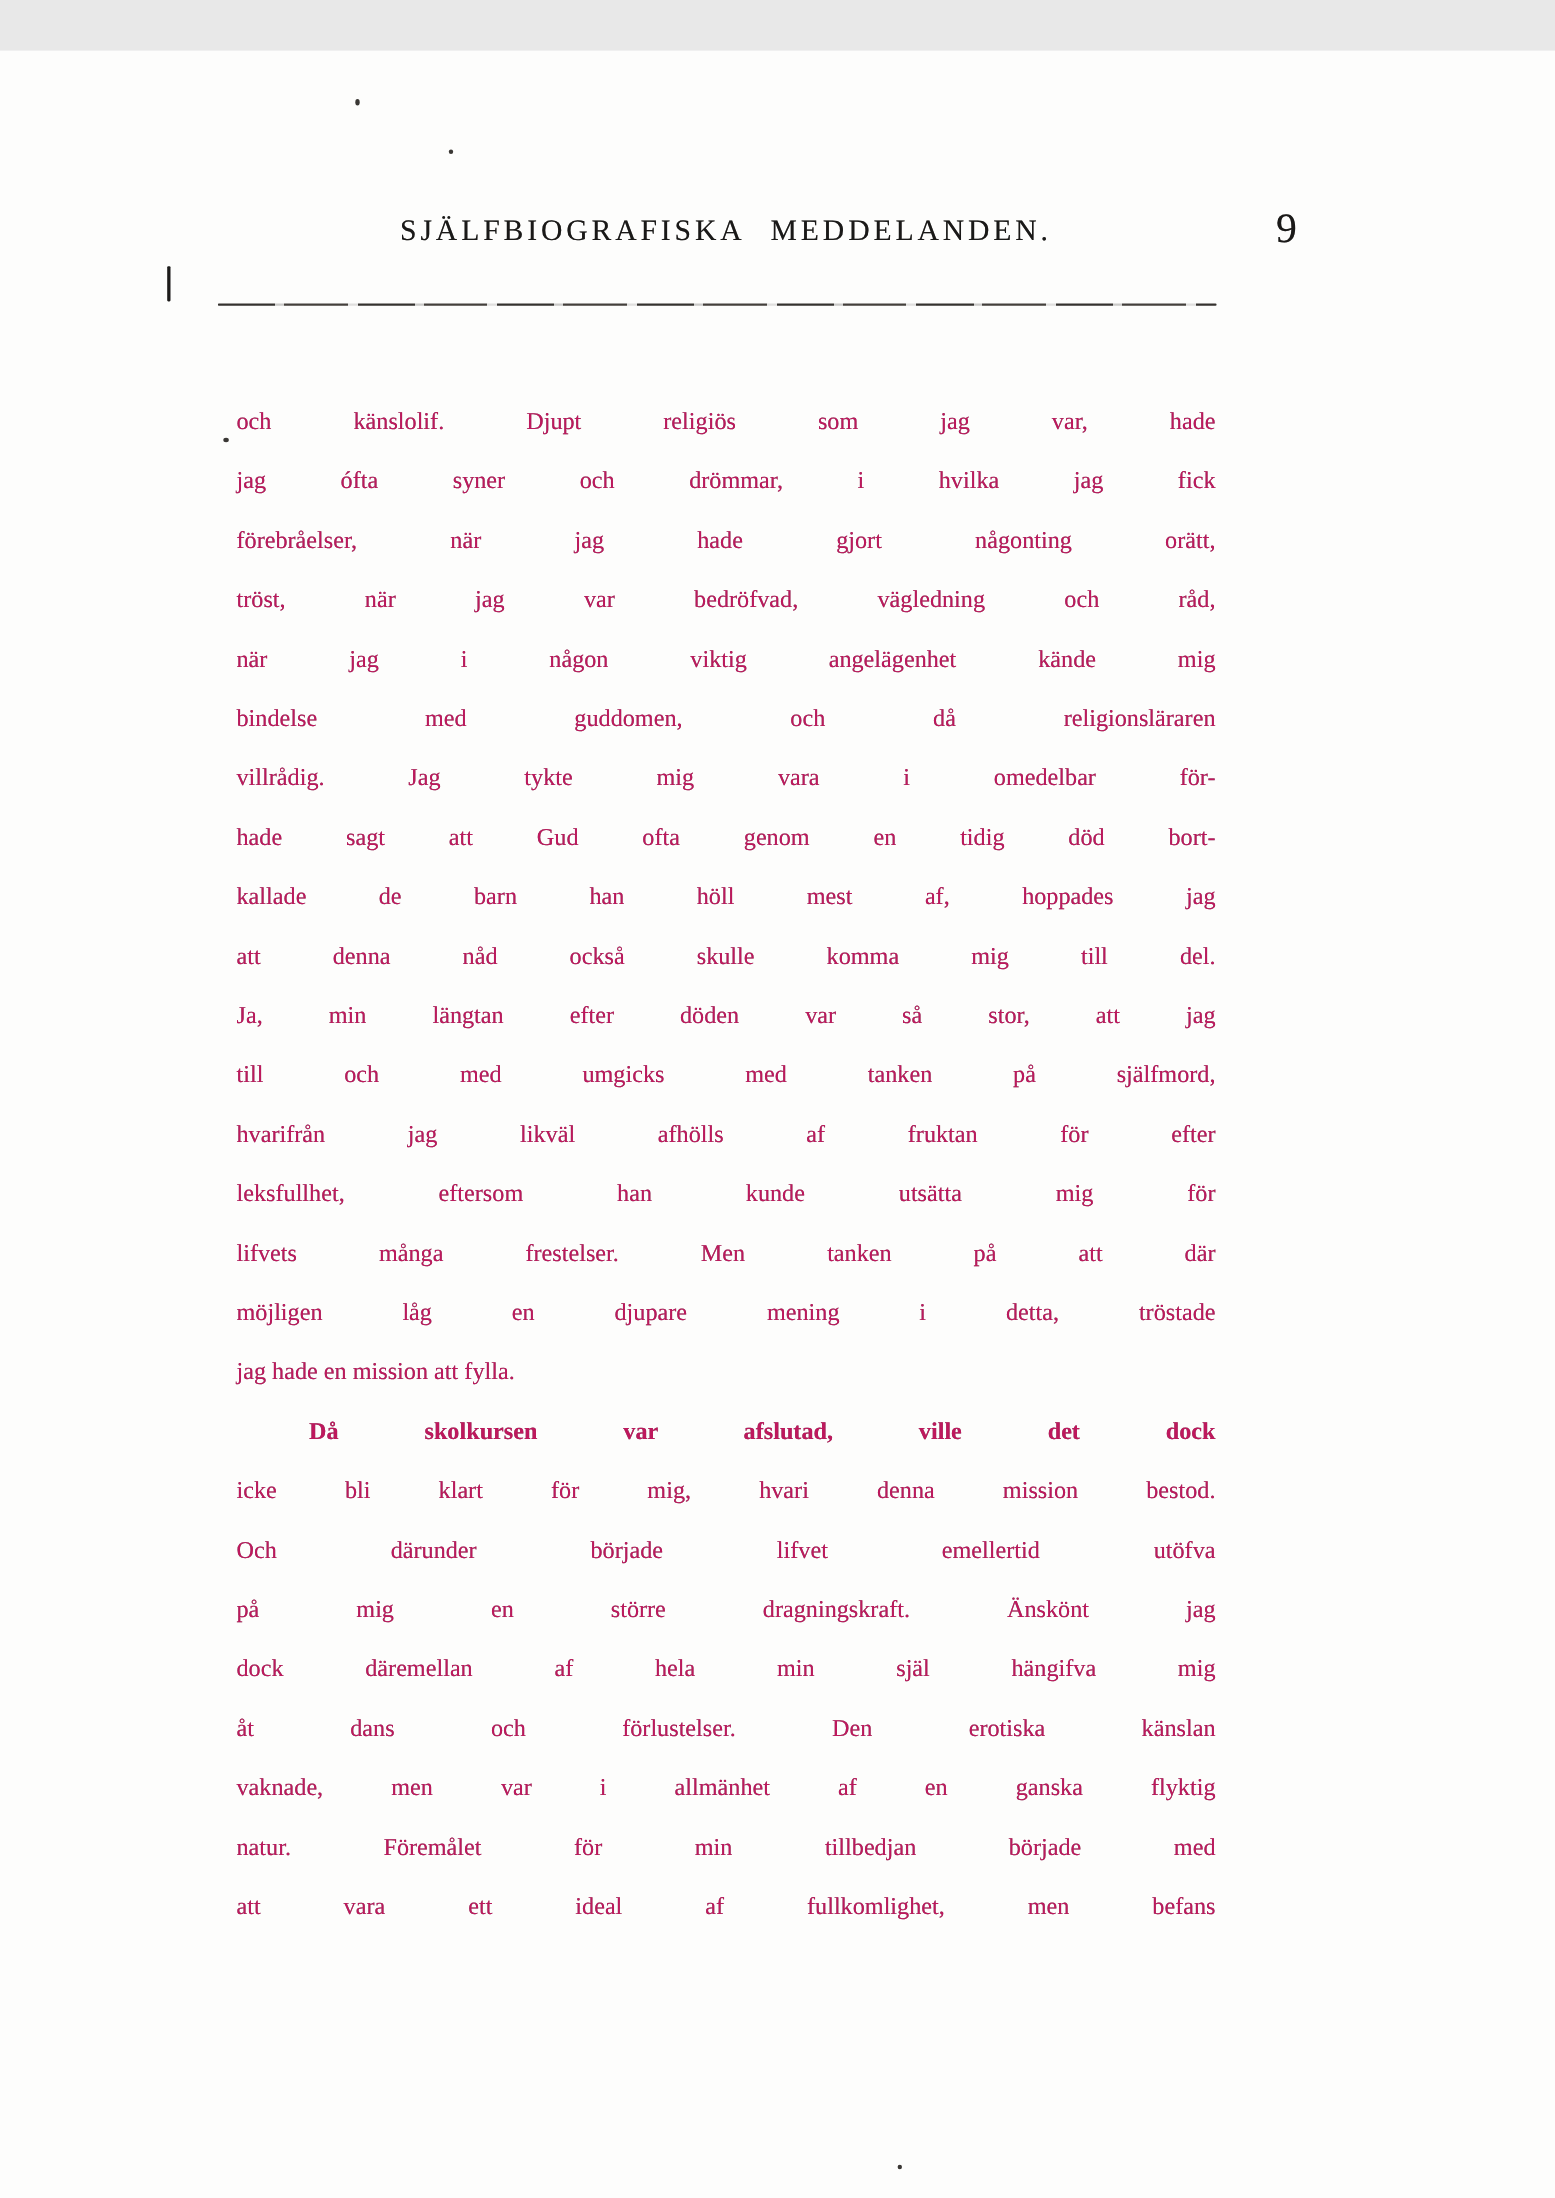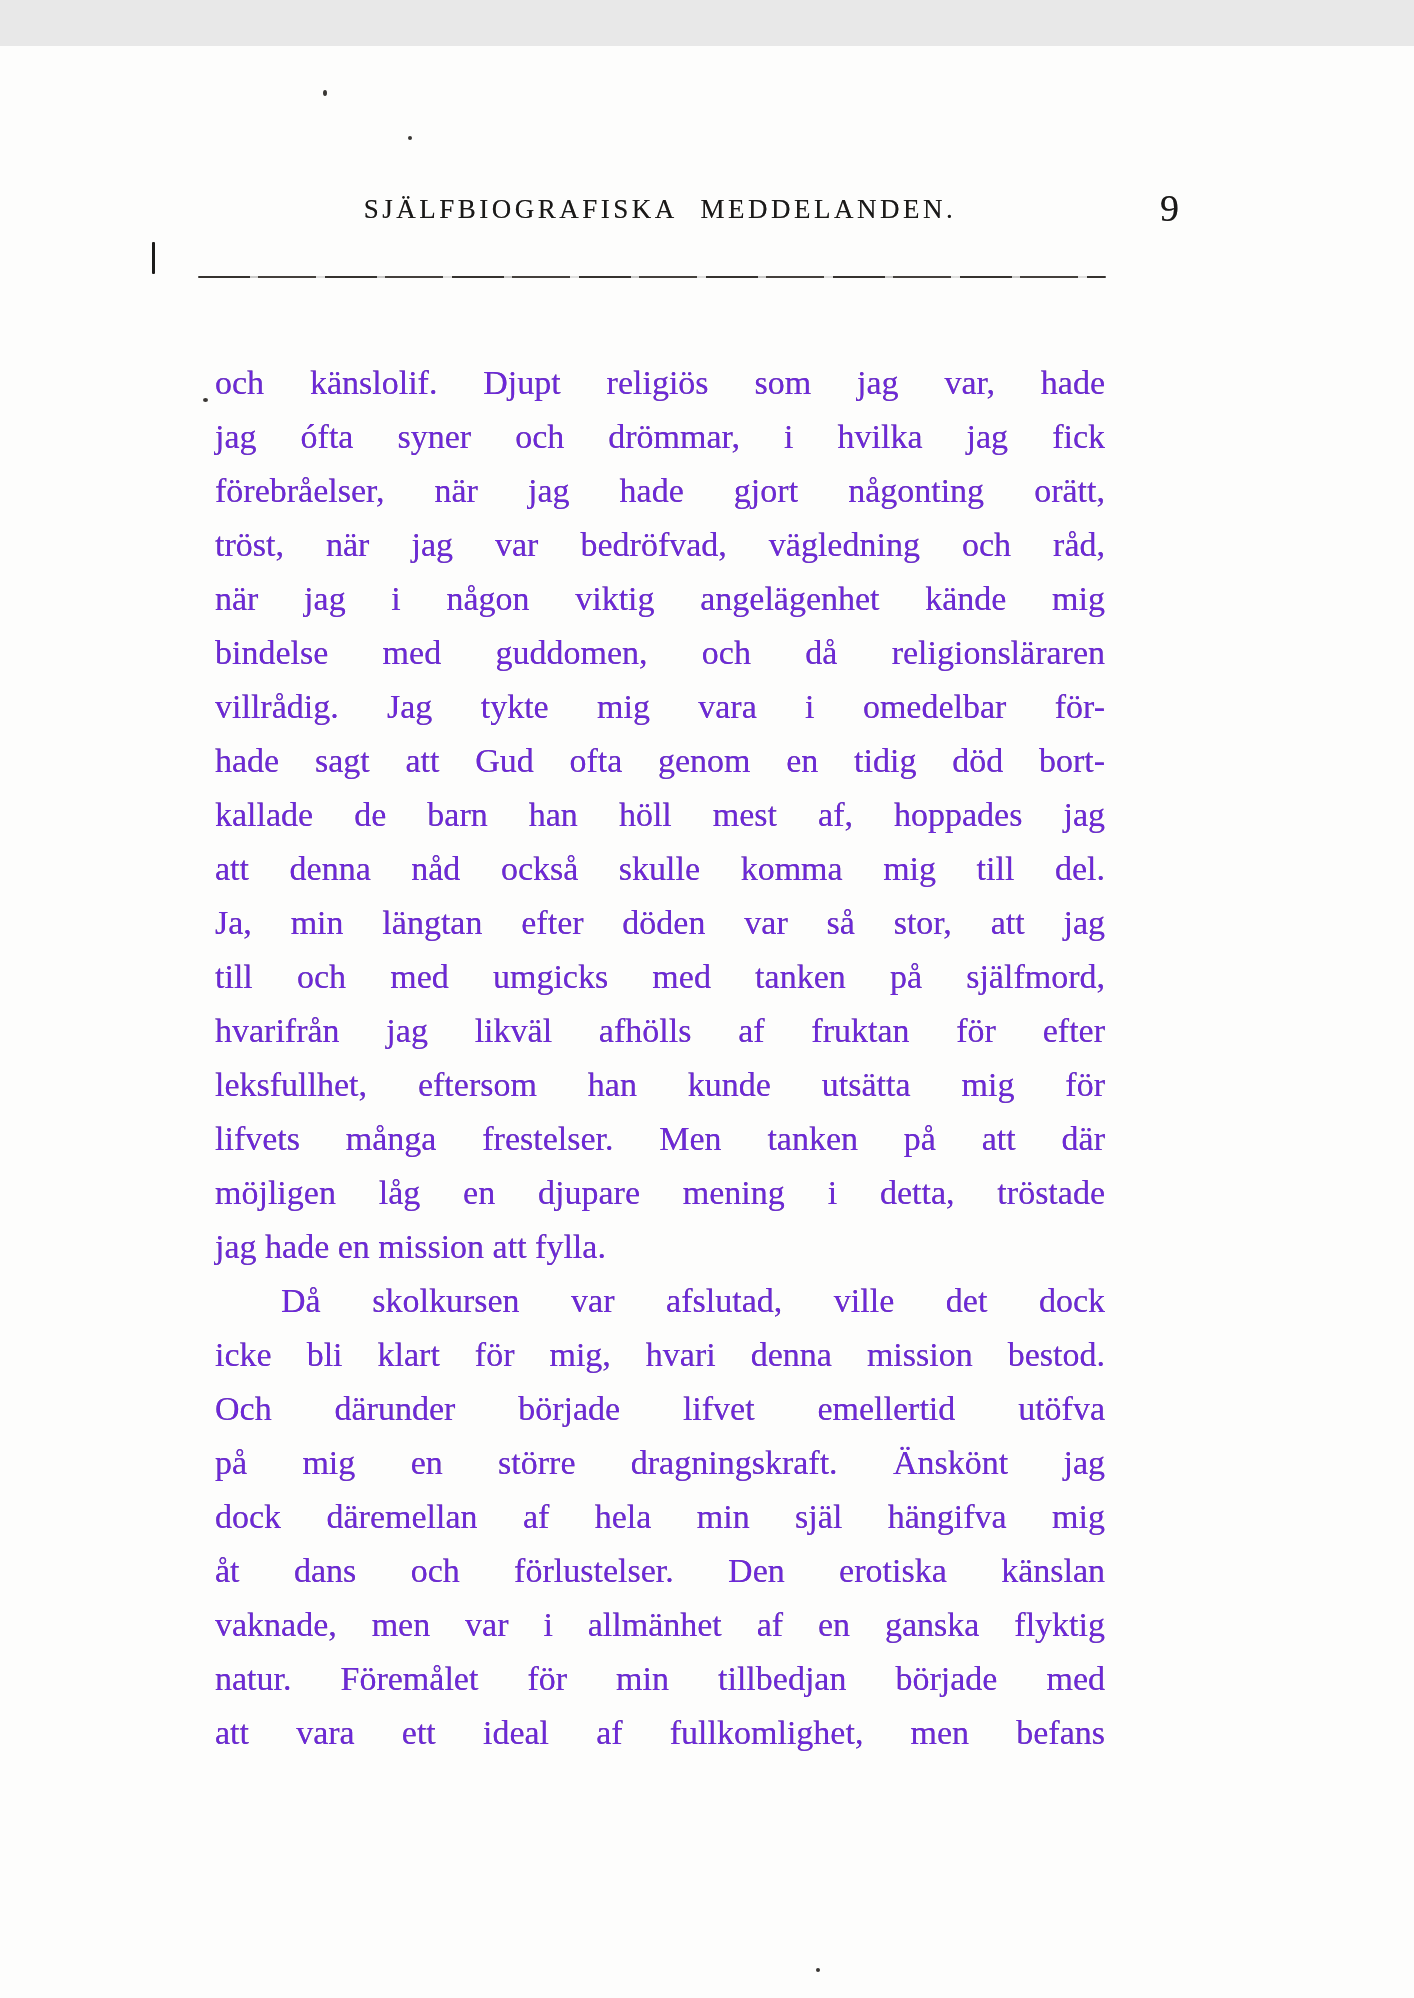--- a/index.html
+++ b/index.html
@@ -65,36 +65,37 @@
   .speck-b { top: 90px;  left: 408px; width: 4px; height: 4px; }
   .speck-c { top: 352px; left: 203px; width: 5px; height: 4px; }
   .speck-d { top: 1922px; left: 816px; width: 4px; height: 4px; }
   .body-block {
     position: absolute;
     top: 310px;
     left: 215px;
     width: 890px;
   }
   .line {
-    font-size: 34px;
+    font-size: 22px;
     line-height: 54px;
     height: 54px;
     white-space: normal;
     text-align: justify;
     text-align-last: justify;
     -moz-text-align-last: justify;
-    color: #6d28d9;
+    color: #be185d;
     text-shadow: 0 0 0.6px rgba(18,16,14,0.55);
   }
   .line.para-end {
     text-align-last: left;
     -moz-text-align-last: left;
   }
   .line.indent {
     text-indent: 66px;
+    font-weight: bold;
   }
 </style>
 </head>
 <body>
 
 <div class="page">
 
   <div class="running-head">SJÄLFBIOGRAFISKA MEDDELANDEN.</div>
   <div class="page-number">9</div>
 

